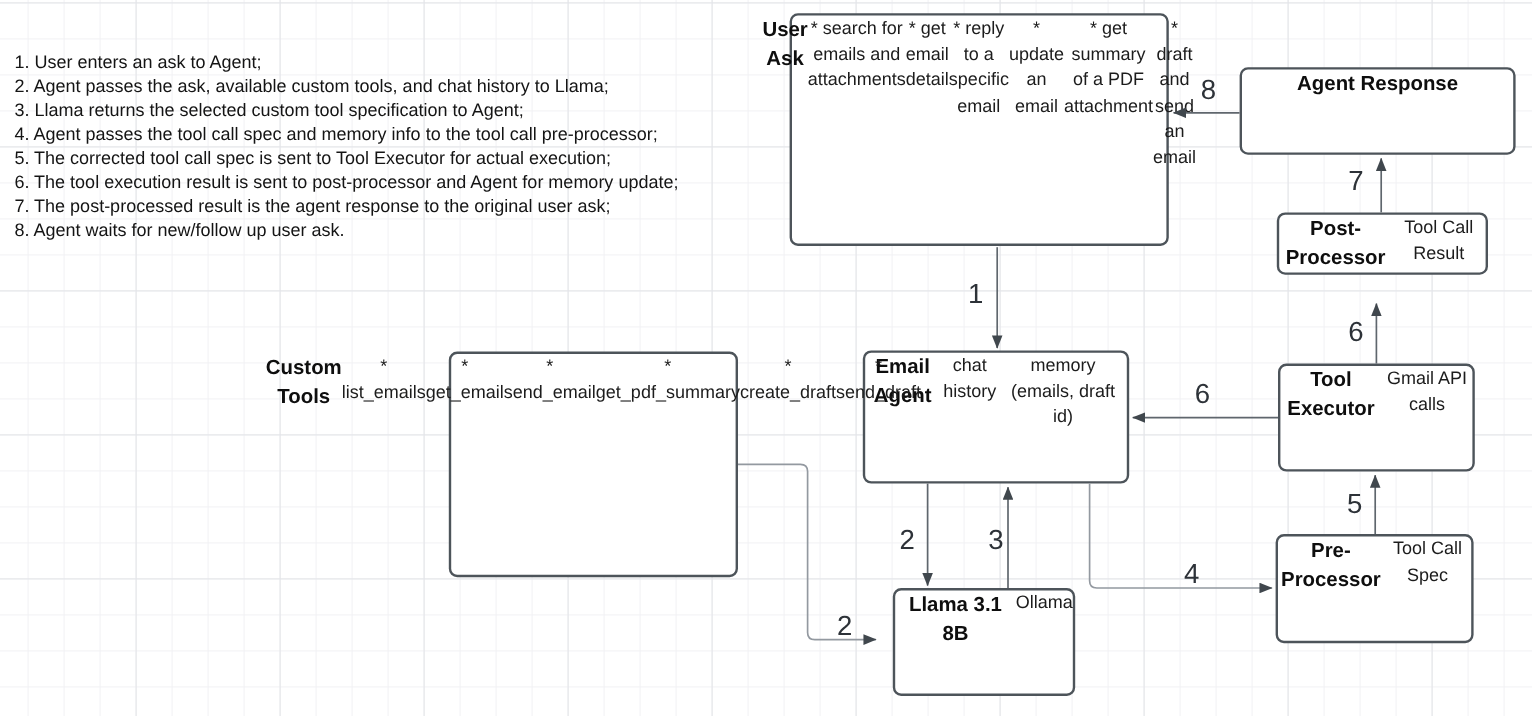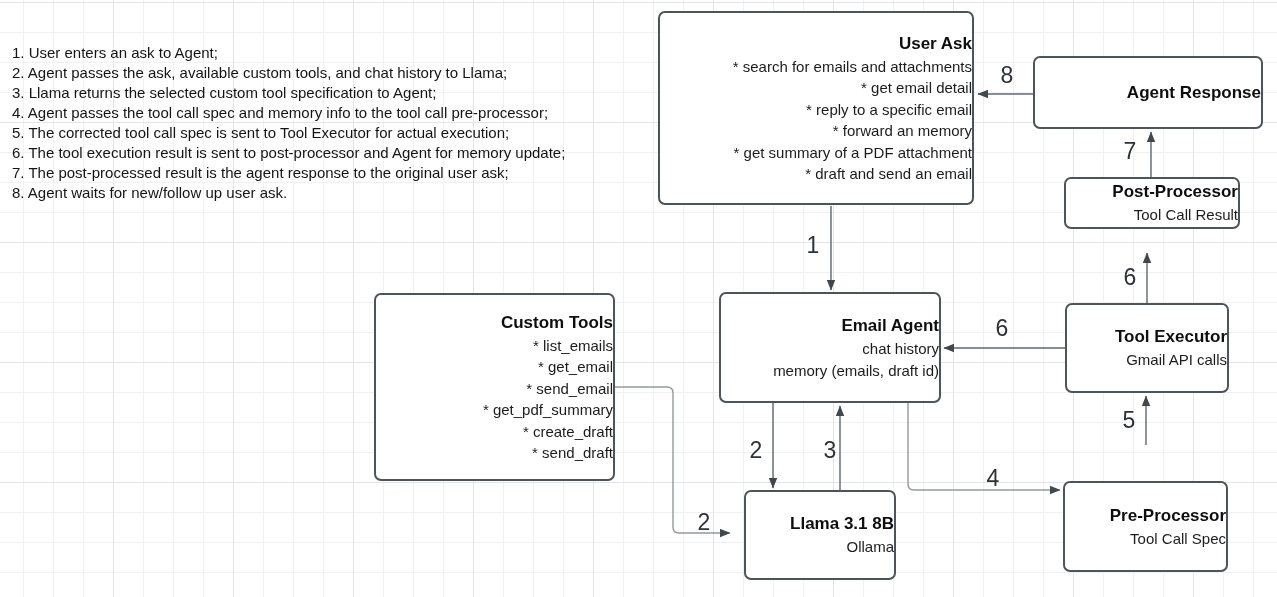--- a/index.html
+++ b/index.html
@@ -21,22 +21,22 @@
   .notes{
     position:absolute;left:12px;top:43px;
     font-size:15px;line-height:20px;color:#141414;
     white-space:nowrap;
   }
   .node{
     position:absolute;box-sizing:border-box;
     background:#ffffff;
     border:2px solid #4d545a;
     border-radius:7px;
-    display:flex;flex-direction:column;
-    align-items:flex-end;justify-content:center;
+    display:flex;flex-direction:row;
+    align-items:flex-start;justify-content:center;
     text-align:center;
   }
   .node-title{font-weight:bold;font-size:17px;line-height:24px;color:#0e0e0e;}
   .node-line{font-size:15px;line-height:21.5px;color:#1c1c1c;}
   .edges{position:absolute;left:0;top:0;pointer-events:none;}
   .edge-label{
     position:absolute;transform:translate(-50%,-50%);
     font-size:23px;line-height:23px;color:#2d3238;
   }
 </style>
@@ -54,40 +54,40 @@
     <div class="note-line">6. The tool execution result is sent to post-processor and Agent for memory update;</div>
     <div class="note-line">7. The post-processed result is the agent response to the original user ask;</div>
     <div class="note-line">8. Agent waits for new/follow up user ask.</div>
   </div>
 
   <div class="node" style="left:658px;top:11px;width:316px;height:194px;">
     <div class="node-title">User Ask</div>
     <div class="node-line">* search for emails and attachments</div>
     <div class="node-line">* get email detail</div>
     <div class="node-line">* reply to a specific email</div>
-    <div class="node-line">* forward an memory</div>
+    <div class="node-line">* update an email</div>
     <div class="node-line">* get summary of a PDF attachment</div>
     <div class="node-line">* draft and send an email</div>
   </div>
 
   <div class="node" style="left:1033px;top:56px;width:230px;height:73px;">
     <div class="node-title">Agent Response</div>
   </div>
 
   <div class="node" style="left:1064px;top:177px;width:176px;height:52px;">
     <div class="node-title">Post-Processor</div>
     <div class="node-line">Tool Call Result</div>
   </div>
 
   <div class="node" style="left:1065px;top:303px;width:164px;height:90px;">
     <div class="node-title">Tool Executor</div>
     <div class="node-line">Gmail API calls</div>
   </div>
 
-  <div class="node" style="left:1063px;top:445px;width:165px;height:91px;margin-top:36px;">
+  <div class="node" style="left:1063px;top:445px;width:165px;height:91px;">
     <div class="node-title">Pre-Processor</div>
     <div class="node-line">Tool Call Spec</div>
   </div>
 
   <div class="node" style="left:719px;top:292px;width:222px;height:111px;">
     <div class="node-title">Email Agent</div>
     <div class="node-line">chat history</div>
     <div class="node-line">memory (emails, draft id)</div>
   </div>
 

